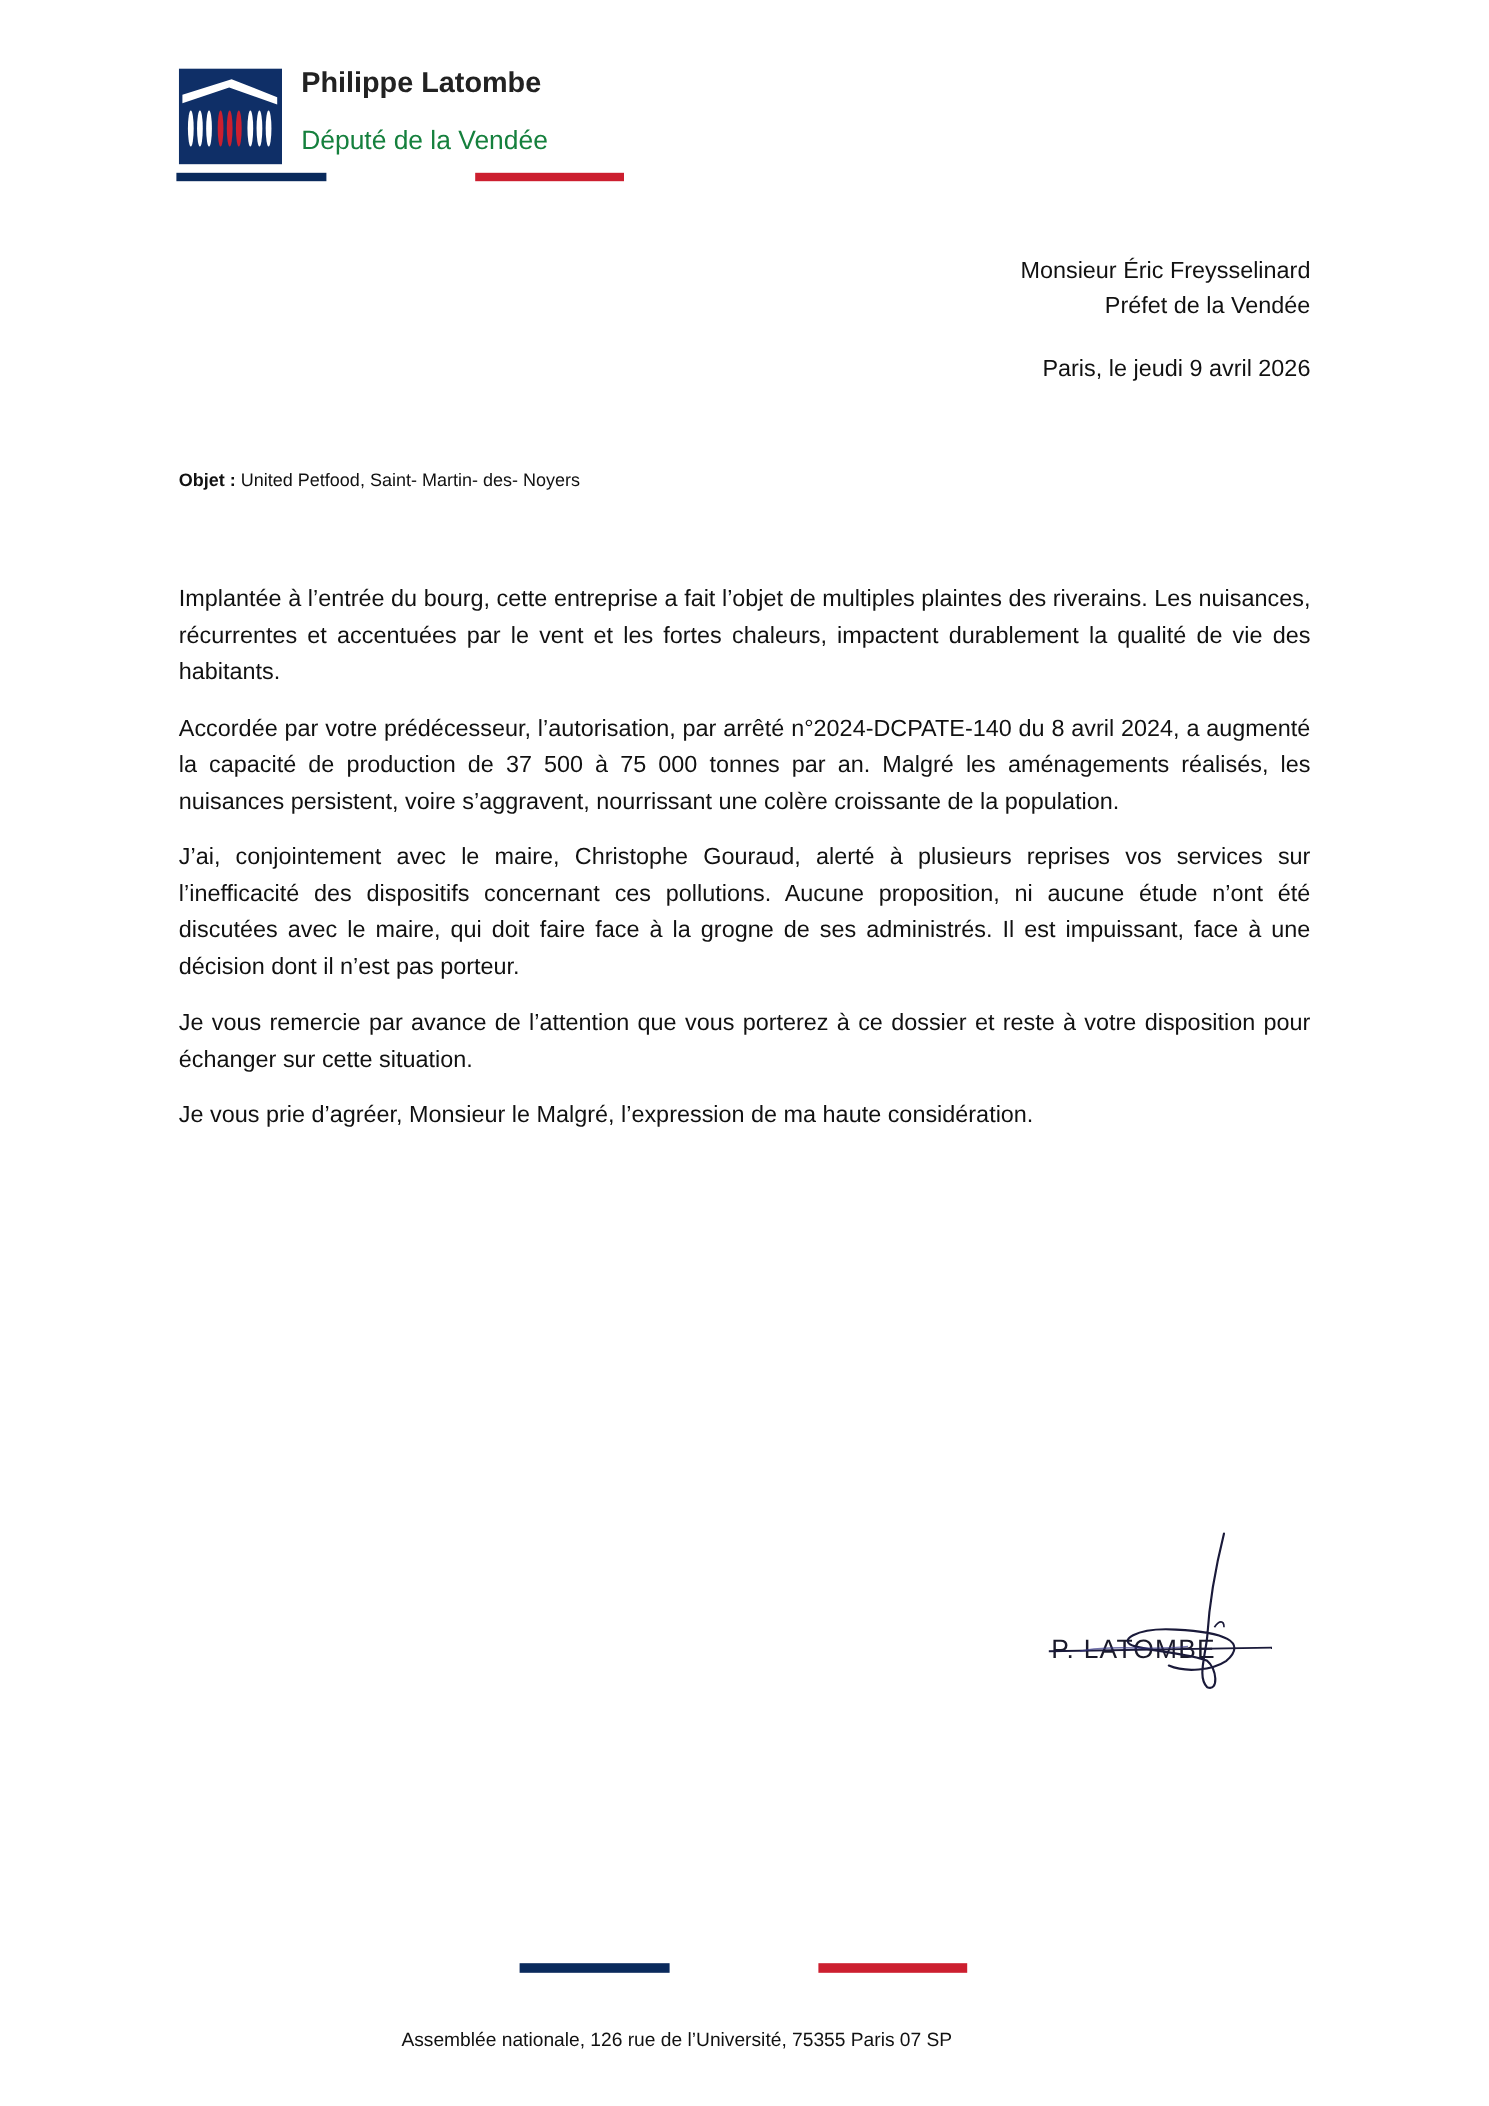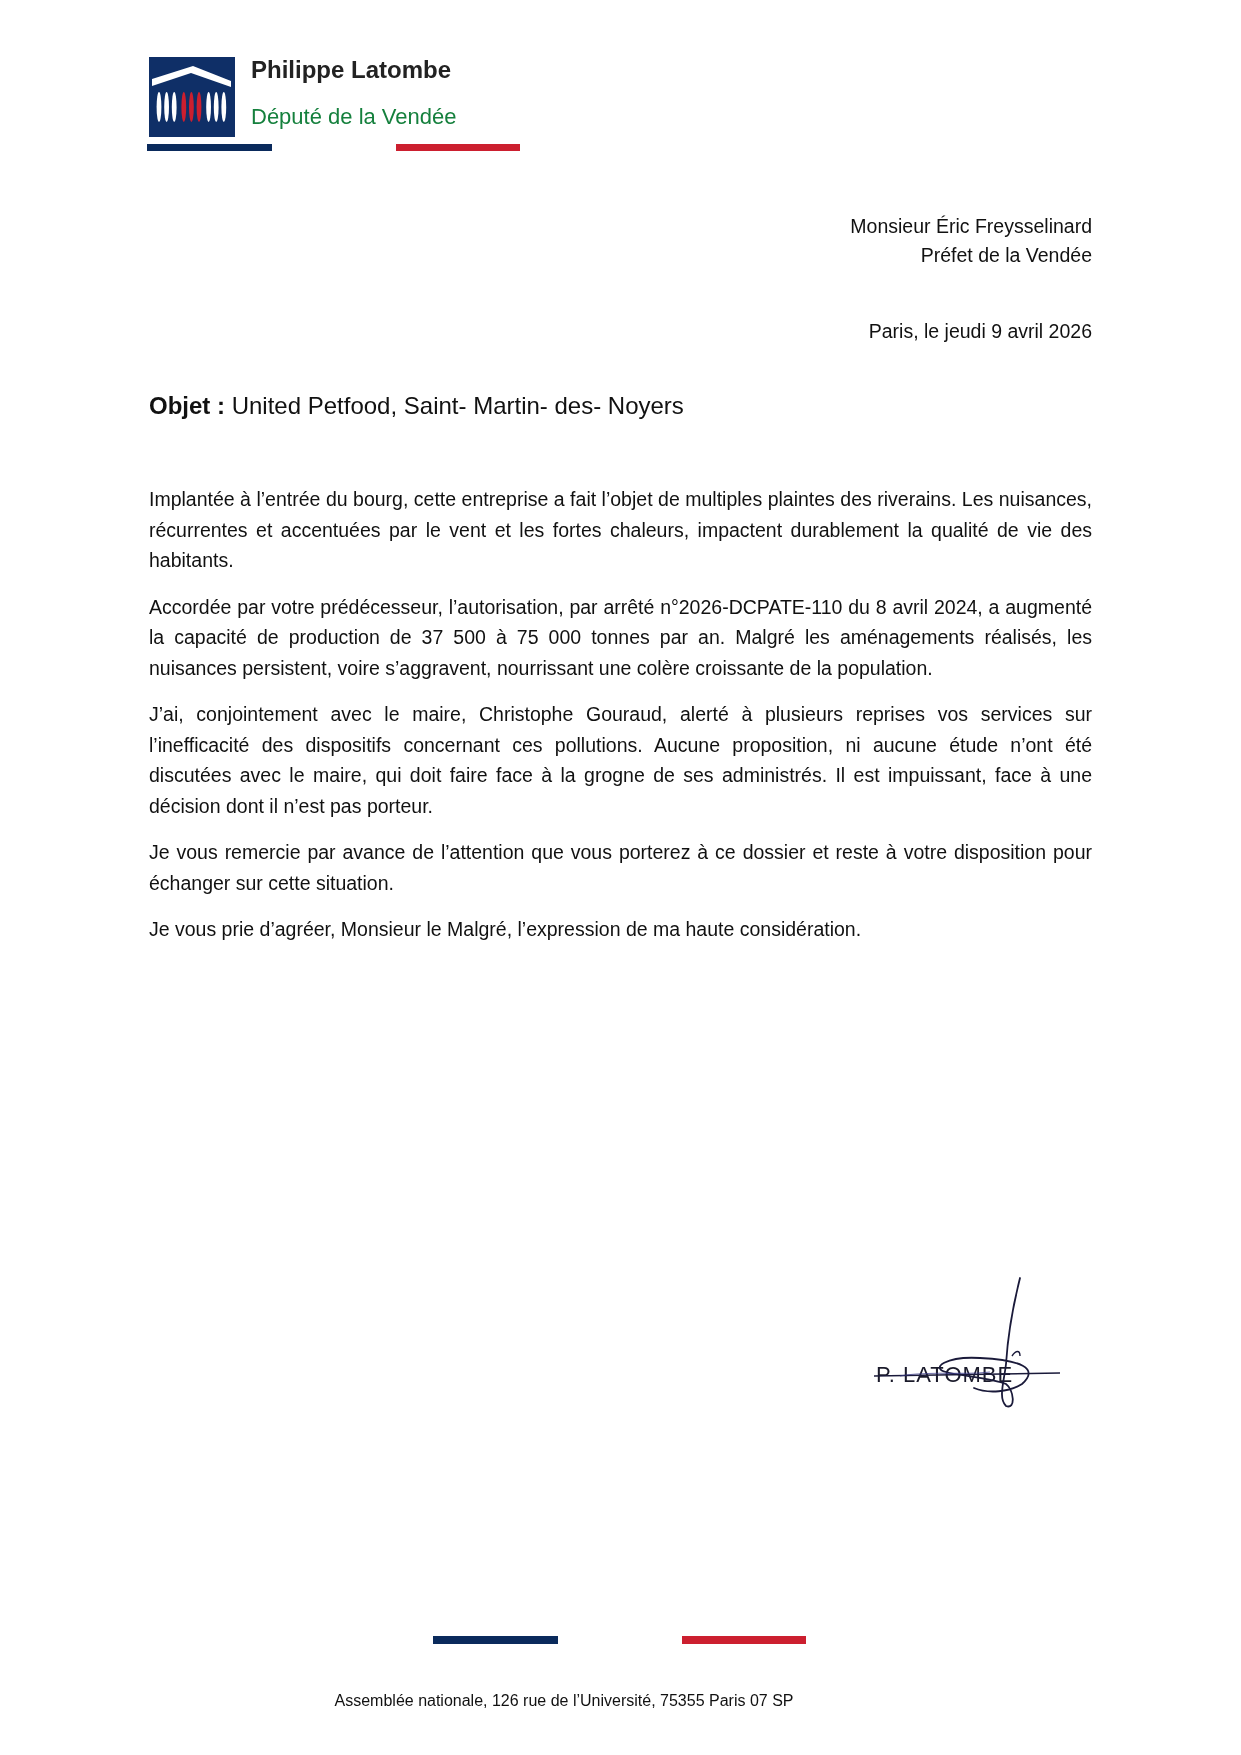--- a/index.html
+++ b/index.html
@@ -8,23 +8,23 @@
   .abs { position: absolute; }
   
   #logo { left: 149px; top: 57px; width: 86px; height: 80px; }
   #sender-name { left: 251px; top: 56px; font-size: 24px; font-weight: bold; color: #222222; white-space: nowrap; text-align: right; }
   #sender-title { left: 251px; top: 104px; font-size: 22px; color: #15803d; white-space: nowrap; }
   .bar { position: absolute; height: 7px; }
   #hdr-bar-blue { left: 147px; top: 144px; width: 125px; }
   #hdr-bar-red { left: 396px; top: 144px; width: 124px; }
   
   #recipient { right: 149px; top: 212px; text-align: right; font-size: 19.5px; line-height: 29px; white-space: nowrap; }
-  #date { right: 149px; top: 296px; text-align: right; font-size: 19.5px; white-space: nowrap; margin-top: 24px; }
+  #date { right: 149px; top: 296px; text-align: right; font-size: 19.5px; white-space: nowrap; }
   
-  #subject { left: 149px; top: 392px; font-size: 24px; white-space: nowrap; }
+  #subject { left: 149px; top: 392px; font-size: 15px; white-space: nowrap; }
   #subject b { font-weight: bold; }
   
   #body { left: 149px; top: 484px; width: 943px; font-size: 19.5px; line-height: 30.5px; }
   #body p { margin: 0 0 16px 0; text-align: justify; }
   #body p.salutation { margin-bottom: 16px; text-align: left; }
   
   #signature { left: 870px; top: 1272px; width: 200px; height: 150px; }
   
   #ftr-bar-blue { left: 433px; top: 1636px; width: 125px; height: 8px; }
   #ftr-bar-red { left: 682px; top: 1636px; width: 124px; height: 8px; }
@@ -56,21 +56,21 @@
 <div id="recipient" class="abs">
   <div>Monsieur Éric Freysselinard</div>
   <div>Préfet de la Vendée</div>
 </div>
 <div id="date" class="abs">Paris, le jeudi 9 avril 2026</div>
 
 <div id="subject" class="abs"><b>Objet :</b><span> United Petfood, Saint- Martin- des- Noyers</span></div>
 
 <div id="body" class="abs">
   <p>Implantée à l’entrée du bourg, cette entreprise a fait l’objet de multiples plaintes des riverains. Les nuisances, récurrentes et accentuées par le vent et les fortes chaleurs, impactent durablement la qualité de vie des habitants.</p>
-  <p>Accordée par votre prédécesseur, l’autorisation, par arrêté n°2026-DCPATE-110 du 8 avril 2024, a augmenté la capacité de production de 37 500 à 75 000 tonnes par an. Malgré les aménagements réalisés, les nuisances persistent, voire s’aggravent, nourrissant une colère croissante de la population.</p>
+  <p>Accordée par votre prédécesseur, l’autorisation, par arrêté n°2024-DCPATE-140 du 8 avril 2024, a augmenté la capacité de production de 37 500 à 75 000 tonnes par an. Malgré les aménagements réalisés, les nuisances persistent, voire s’aggravent, nourrissant une colère croissante de la population.</p>
   <p> J’ai, conjointement avec le maire, Christophe Gouraud, alerté à plusieurs reprises vos services sur l’inefficacité des dispositifs concernant ces pollutions. Aucune proposition, ni aucune étude n’ont été discutées avec le maire, qui doit faire face à la grogne de ses administrés. Il est impuissant, face à une décision dont il n’est pas porteur.</p>
   <p>Je vous remercie par avance de l’attention que vous porterez à ce dossier et reste à votre disposition pour échanger sur cette situation.</p>
   <p>Je vous prie d’agréer, Monsieur le Malgré, l’expression de ma haute considération.</p>
 </div>
 
 <svg id="signature" class="abs" viewBox="0 0 200 150">
   <text x="6" y="110" font-family="Liberation Sans, sans-serif" font-size="22" fill="#1a1a2a" letter-spacing="1">P. LATOMBE</text>
   <line x1="4" y1="104" x2="190" y2="101" stroke="#1a1a3a" stroke-width="1.6"></line>
   <path d="M150,6 C144,30 138,60 136,92 C134,110 128,126 136,134 C146,138 144,118 136,112 C122,106 90,104 76,100 C60,96 76,84 110,86 C150,88 170,96 152,112 C140,120 118,122 104,116" fill="none" stroke="#1a1a3a" stroke-width="1.8" stroke-linecap="round"></path>
   <path d="M142,84 C146,78 150,78 150,84" fill="none" stroke="#1a1a3a" stroke-width="1.4"></path>

